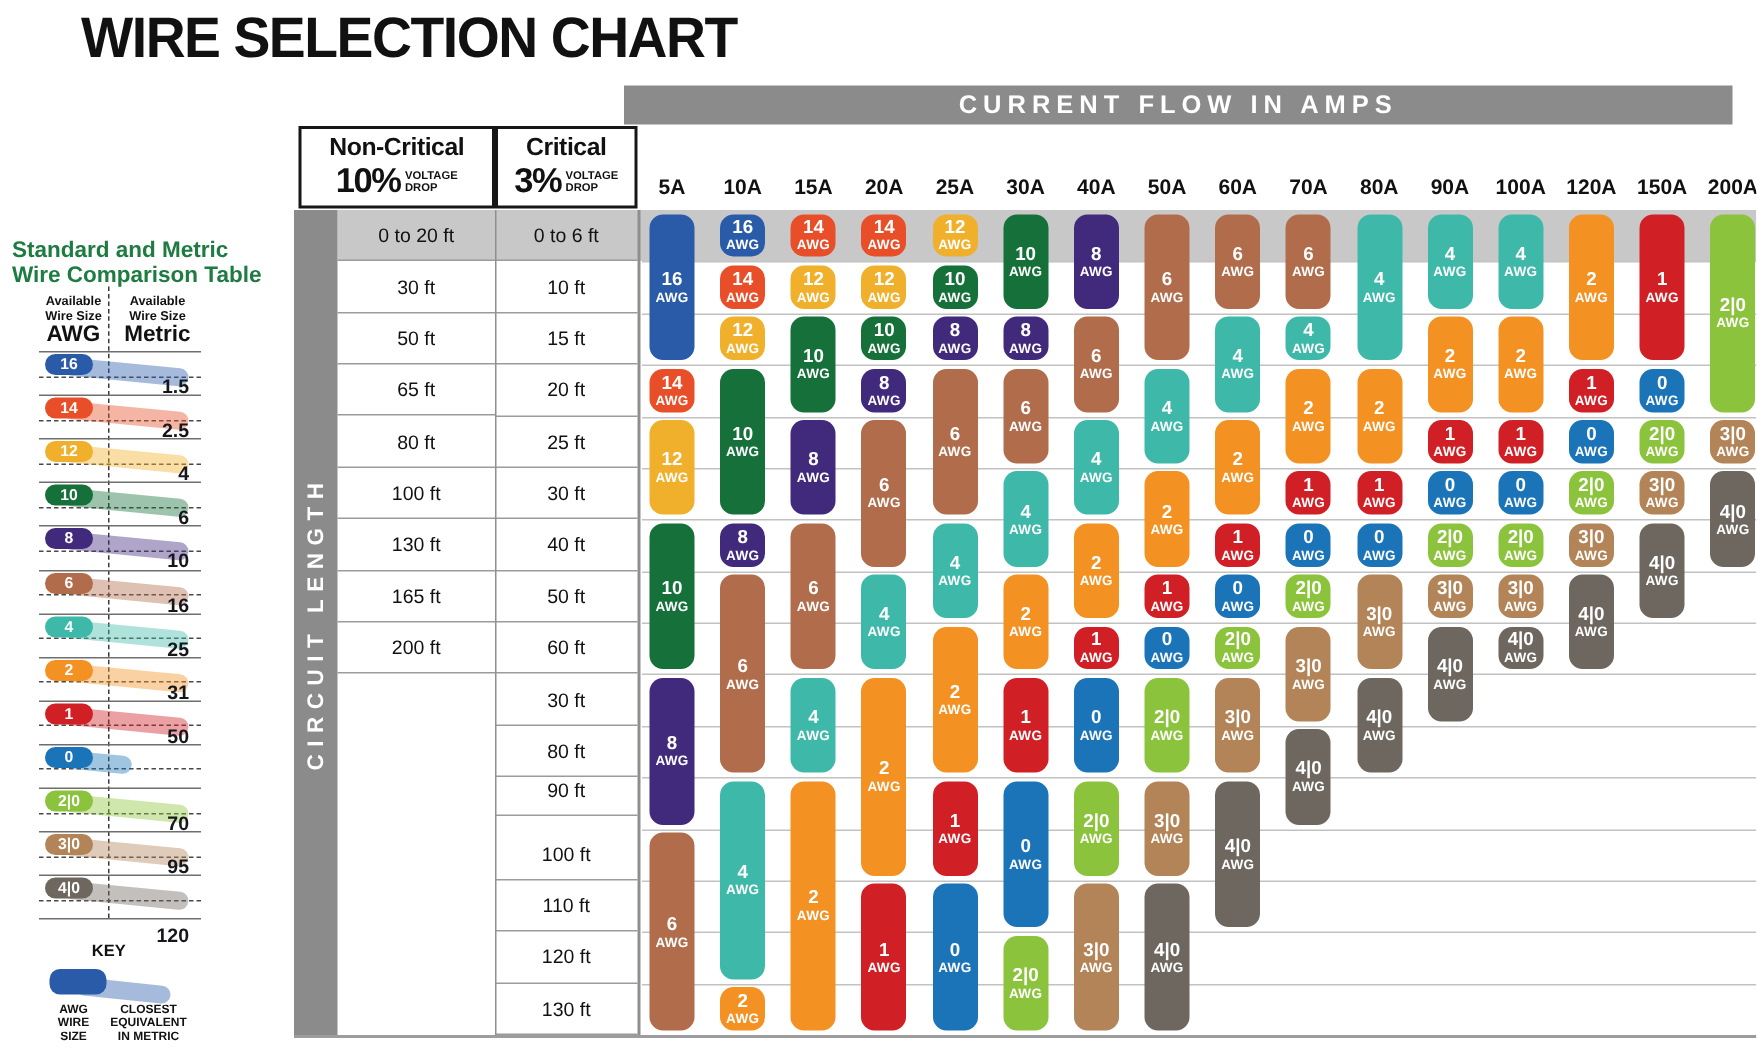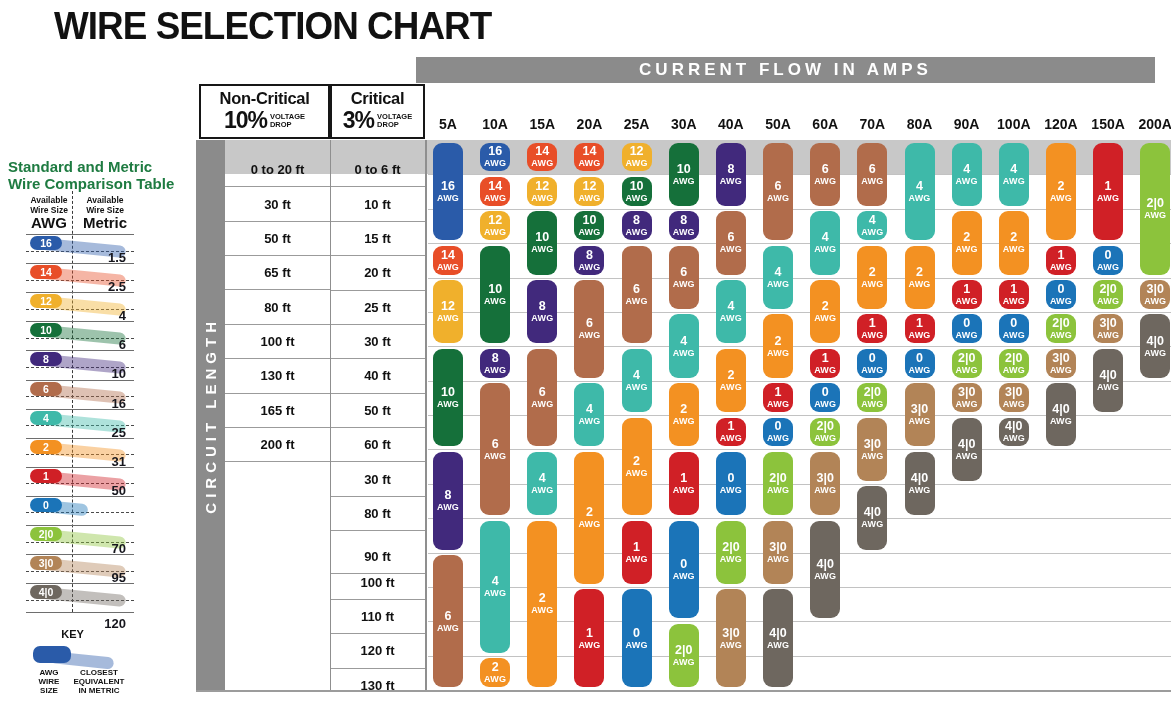--- a/index.html
+++ b/index.html
@@ -21,22 +21,22 @@
   .pct{font-size:23px;font-weight:800;letter-spacing:-1px;}
   .vd{font-size:7.5px;font-weight:800;line-height:8px;text-align:left;}
   .amp-label{position:absolute;top:113px;height:22px;width:46px;text-align:center;
              font-size:14px;font-weight:800;line-height:22px;}
   
   #sidebar{left:196px;top:140px;width:29px;height:550px;background:#8b8b8b;
            display:flex;align-items:center;justify-content:center;}
   #sidebar span{writing-mode:vertical-rl;transform:rotate(180deg);color:#fff;
                 font-size:15px;font-weight:800;letter-spacing:5px;white-space:nowrap;}
   #row1-band{left:225px;top:140px;width:946px;height:34.4px;background:#c8c8c8;}
-  .len-cell{position:absolute;box-sizing:border-box;font-size:13px;font-weight:700;
-            display:flex;align-items:center;justify-content:center;margin-top:13px;}
+  .len-cell{position:absolute;box-sizing:border-box;font-size:13px;font-weight:400;
+            display:flex;align-items:center;justify-content:center;}
   .gridline{position:absolute;height:1px;background:#c2c2c2;}
   .vline{position:absolute;width:1.5px;background:#8f8f8f;}
   .pill{position:absolute;width:30px;border-radius:9px;display:flex;flex-direction:column;
         align-items:center;justify-content:center;color:#fff;z-index:3;}
   .pill .g{font-size:12.5px;font-weight:800;line-height:13px;}
   .pill .u{font-size:9px;font-weight:800;line-height:10px;letter-spacing:.2px;}
   #bottom-line{left:196px;top:689.5px;width:975px;height:2px;background:#9c9c9c;}
   
   #cmp-title{left:8px;top:158px;font-size:15px;font-weight:800;color:#1e7b41;line-height:17px;}
   .cmp-hdr{position:absolute;text-align:center;font-weight:800;font-size:8.5px;line-height:9.5px;}
@@ -114,21 +114,21 @@
       <div class="len-cell" style="left: 330px; top: 346.25px; width: 95px; height: 34.375px; border-bottom: 1px solid rgb(155, 155, 155);">40 ft</div>
       <div class="len-cell" style="left: 225px; top: 380.625px; width: 105px; height: 34.375px; border-bottom: 1px solid rgb(155, 155, 155);">165 ft</div>
       <div class="len-cell" style="left: 330px; top: 380.625px; width: 95px; height: 34.375px; border-bottom: 1px solid rgb(155, 155, 155);">50 ft</div>
       <div class="len-cell" style="left: 225px; top: 415px; width: 105px; height: 34.375px; border-bottom: 1px solid rgb(155, 155, 155);">200 ft</div>
       <div class="len-cell" style="left: 330px; top: 415px; width: 95px; height: 34.375px; border-bottom: 1px solid rgb(155, 155, 155);">60 ft</div>
       <div class="len-cell" style="left: 225px; top: 449.375px; width: 105px; height: 34.375px;"></div>
       <div class="len-cell" style="left: 330px; top: 449.375px; width: 95px; height: 34.375px; border-bottom: 1px solid rgb(155, 155, 155);">30 ft</div>
       <div class="len-cell" style="left: 225px; top: 483.75px; width: 105px; height: 34.375px;"></div>
       <div class="len-cell" style="left: 330px; top: 483.75px; width: 95px; height: 34.375px; border-bottom: 1px solid rgb(155, 155, 155);">80 ft</div>
       <div class="len-cell" style="left: 225px; top: 518.125px; width: 105px; height: 34.375px;"></div>
-      <div class="len-cell" style="left: 330px; top: 527px; width: 95px; height: 34.375px; border-bottom: 1px solid rgb(155, 155, 155);">90 ft</div>
+      <div class="len-cell" style="left: 330px; top: 510px; width: 95px; height: 34.375px; border-bottom: 1px solid rgb(155, 155, 155);">90 ft</div>
       <div class="len-cell" style="left: 225px; top: 552.5px; width: 105px; height: 34.375px;"></div>
       <div class="len-cell" style="left: 330px; top: 552.5px; width: 95px; height: 34.375px; border-bottom: 1px solid rgb(155, 155, 155);">100 ft</div>
       <div class="len-cell" style="left: 225px; top: 586.875px; width: 105px; height: 34.375px;"></div>
       <div class="len-cell" style="left: 330px; top: 586.875px; width: 95px; height: 34.375px; border-bottom: 1px solid rgb(155, 155, 155);">110 ft</div>
       <div class="len-cell" style="left: 225px; top: 621.25px; width: 105px; height: 34.375px;"></div>
       <div class="len-cell" style="left: 330px; top: 621.25px; width: 95px; height: 34.375px; border-bottom: 1px solid rgb(155, 155, 155);">120 ft</div>
       <div class="len-cell" style="left: 225px; top: 655.625px; width: 105px; height: 34.375px;"></div>
       <div class="len-cell" style="left: 330px; top: 655.625px; width: 95px; height: 34.375px; border-bottom: 1px solid rgb(155, 155, 155);">130 ft</div>
     </div>
   <div id="grid-lines">

